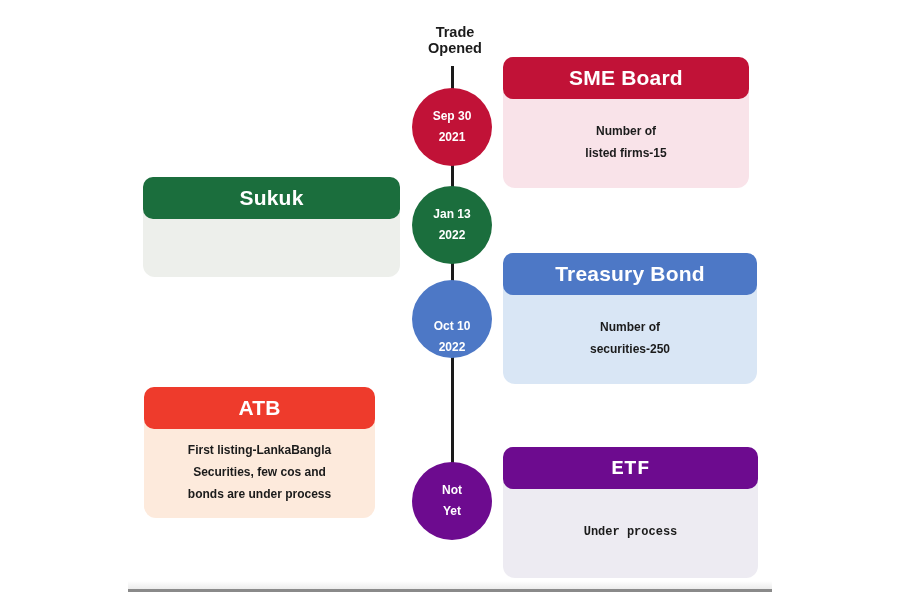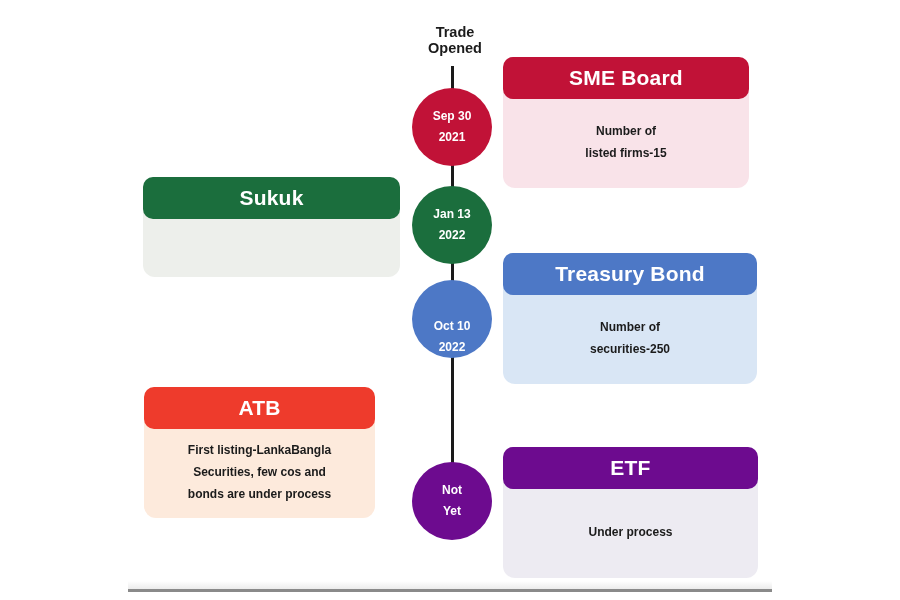--- a/index.html
+++ b/index.html
@@ -145,21 +145,21 @@
 
   <div class="card card-atb" style="background: rgb(253, 234, 220);">
     <div class="card-header" style="background: rgb(238, 59, 44);">
       <span class="card-title">ATB</span>
     </div>
     <div class="card-body">First listing-LankaBangla
 Securities, few cos and
 bonds are under process</div>
   </div>
 
-  <div class="card card-etf" style="background: rgb(237, 235, 242);">
+  <div class="card card-etf" style="background: rgb(237, 235, 242); font-family: Liberation Mono, monospace;">
     <div class="card-header" style="background: rgb(109, 11, 143);">
       <span class="card-title">ETF</span>
     </div>
     <div class="card-body">Under process</div>
   </div>
 
   <div class="bottom-glow"></div>
   <div class="bottom-rule" style="background: rgb(138, 138, 138);"></div>
 
 </div>

